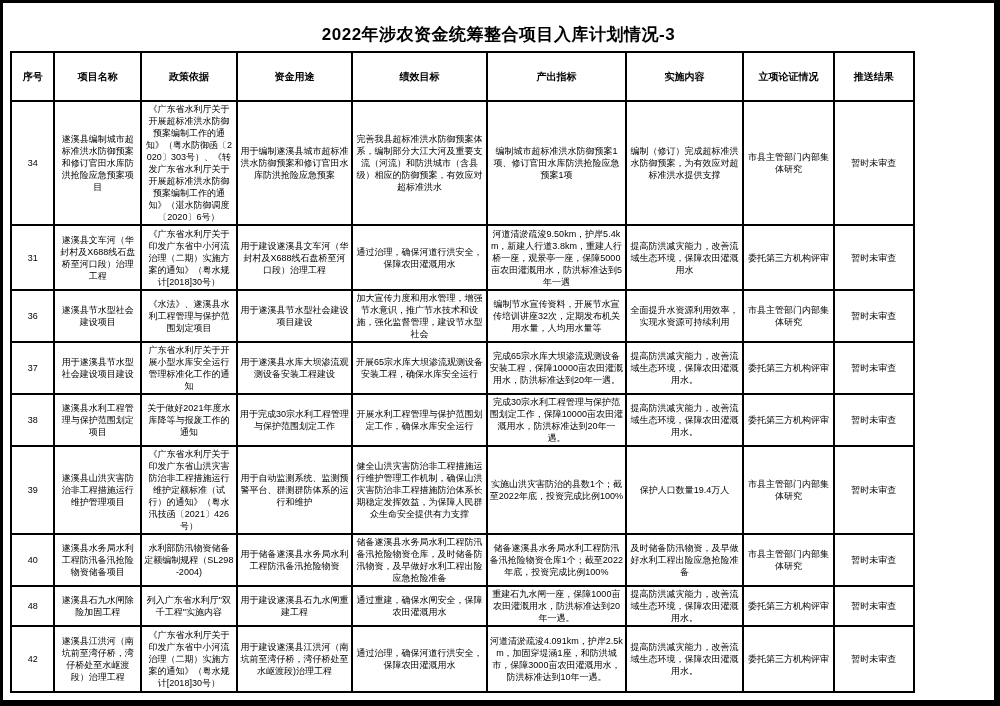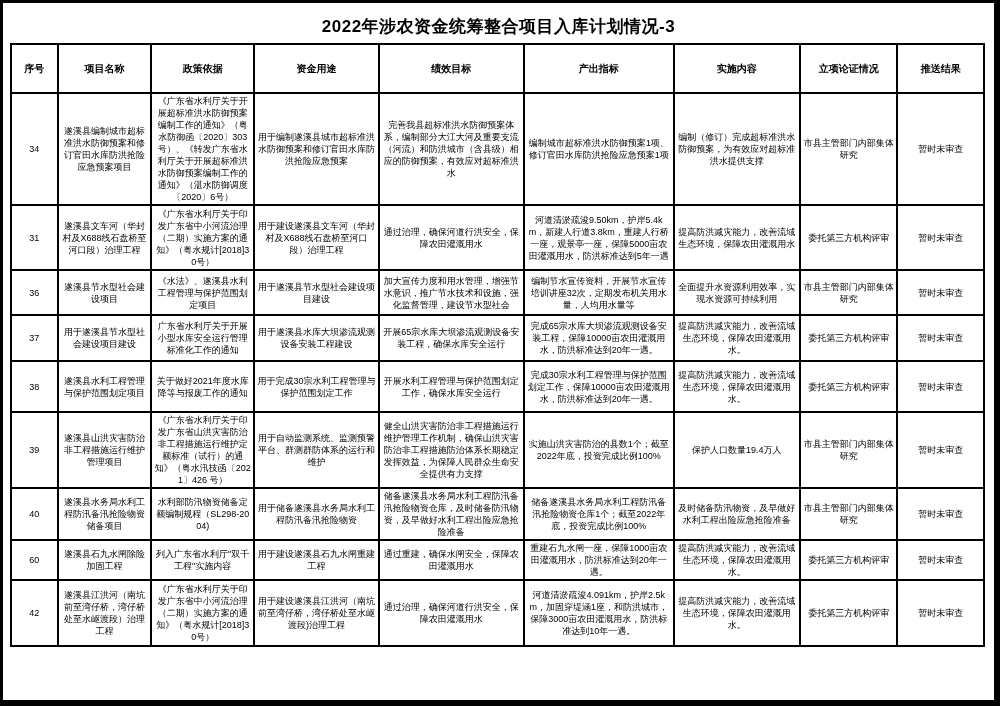--- a/index.html
+++ b/index.html
@@ -10,31 +10,31 @@
     box-sizing: border-box;
     border: solid #000;
     border-width: 3px 6px 6px 3px;
     font-family: "Liberation Sans", "DejaVu Sans", sans-serif;
     color: #000;
     overflow: hidden;
     position: relative;
   }
   .page-title {
     margin: 0;
-    padding-top: 12px;
+    padding-top: 20px;
     height: 25px;
     text-align: center;
     font-size: 17px;
     font-weight: bold;
     letter-spacing: 0.5px;
   }
   table.projects {
     border-collapse: collapse;
     table-layout: fixed;
-    width: 975px;
+    width: 905px;
     margin-left: 7px;
     margin-top: 3px;
   }
   table.projects th,
   table.projects td {
     border: 2px solid #000;
     text-align: center;
     vertical-align: middle;
     font-size: 9px;
     line-height: 12px;
@@ -169,21 +169,21 @@
         <td>遂溪县水务局水利工程防汛备汛抢险物资储备项目</td>
         <td>水利部防汛物资储备定额编制规程（SL298-2004)</td>
         <td>用于储备遂溪县水务局水利工程防汛备汛抢险物资</td>
         <td>储备遂溪县水务局水利工程防汛备汛抢险物资仓库，及时储备防汛物资，及早做好水利工程出险应急抢险准备</td>
         <td>储备遂溪县水务局水利工程防汛备汛抢险物资仓库1个；截至2022年底，投资完成比例100%</td>
         <td>及时储备防汛物资，及早做好水利工程出险应急抢险准备</td>
         <td>市县主管部门内部集体研究</td>
         <td>暂时未审查</td>
       </tr>
       <tr>
-        <td>60</td>
+        <td>48</td>
         <td>遂溪县石九水闸除险加固工程</td>
         <td>列入广东省水利厅"双千工程"实施内容</td>
         <td>用于建设遂溪县石九水闸重建工程</td>
         <td>通过重建，确保水闸安全，保障农田灌溉用水</td>
         <td>重建石九水闸一座，保障1000亩农田灌溉用水，防洪标准达到20年一遇。</td>
         <td>提高防洪减灾能力，改善流域生态环境，保障农田灌溉用水。</td>
         <td>委托第三方机构评审</td>
         <td>暂时未审查</td>
       </tr>
       <tr>

